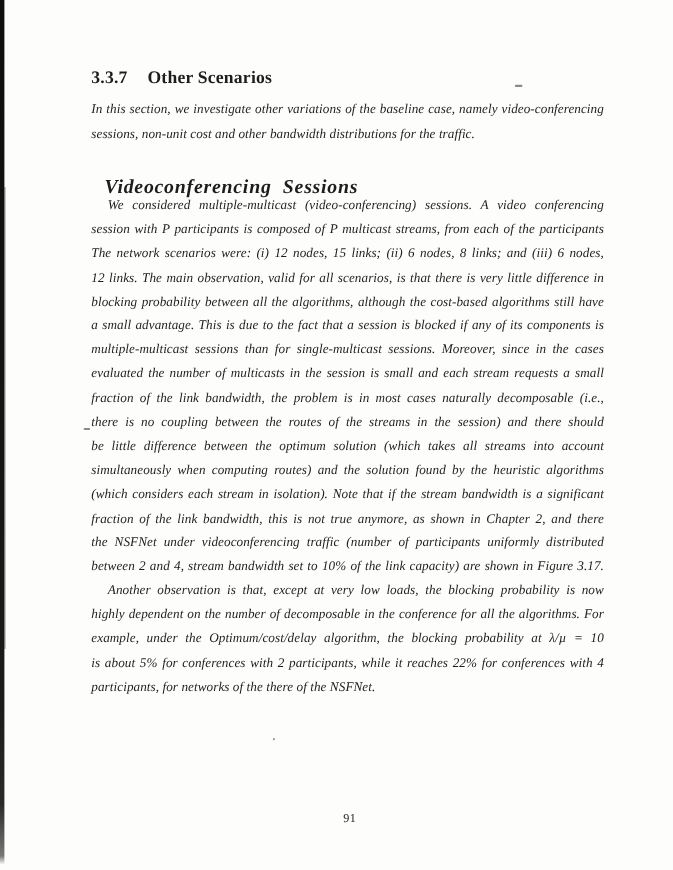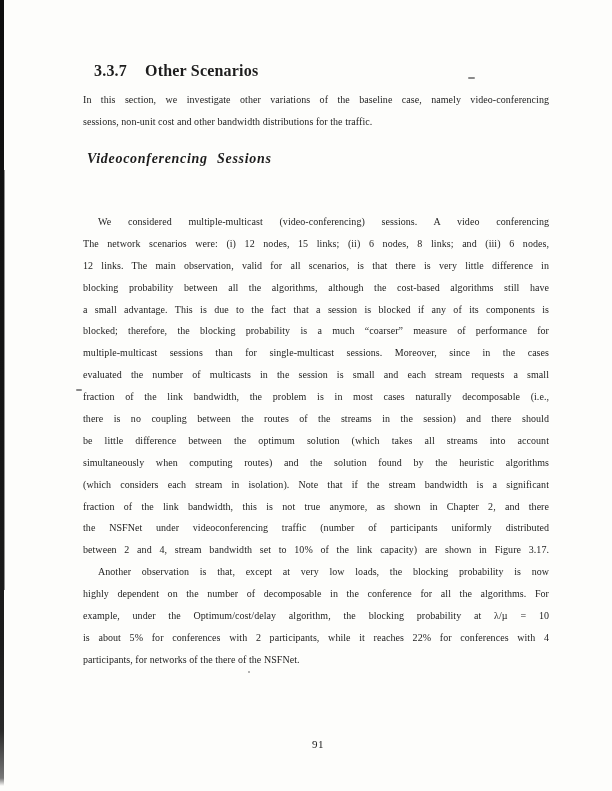--- a/index.html
+++ b/index.html
@@ -29,41 +29,42 @@
   .speck{position:absolute;background:#8a8a8a;border-radius:1px;}
   .speck.dash-top{left:468px;top:77px;width:7px;height:2px;}
   .speck.hyphen-margin{left:76px;top:389px;width:6px;height:1.5px;}
   .speck.dot-low{left:248px;top:671px;width:2px;height:2px;background:#9a9a9a;}
 
   .section-heading{
     position:absolute;left:83px;top:62px;margin:0;
     font-size:16px;font-weight:bold;letter-spacing:.2px;
     white-space:nowrap;
   }
-  .sec-num{margin-right:18px;margin-left:11px;}
+  .sec-num{margin-right:18px;}
 
   .para .line{
-    font-size:10px;
+    font-size:12px;
     line-height:21.9px;height:21.9px;
     text-align:justify;text-align-last:justify;
     overflow:visible;white-space:nowrap;
     letter-spacing:.05px;
+    font-style:italic;
   }
   .para .line.short-last{text-align-last:left;white-space:normal;}
   .para .line.indent{text-indent:15px;}
 
   .intro{position:absolute;left:83px;top:89px;width:466px;}
 
   .subsection-heading{
-    position:absolute;left:83px;top:147px;margin:4px;
-    font-size:14px;font-weight:bold;font-style:italic;
+    position:absolute;left:83px;top:147px;margin:12px;
+    font-size:18px;font-weight:bold;font-style:italic;
     letter-spacing:.7px;word-spacing:5px;white-space:nowrap;
   }
 
-  .textflow{position:absolute;left:83px;top:176px;width:466px;margin-top:35px;}
+  .textflow{position:absolute;left:83px;top:176px;width:466px;}
 
   .page-number{
     position:absolute;left:16px;top:738px;width:604px;
     text-align:center;font-size:11px;letter-spacing:.5px;
   }
 </style>
 </head>
 <body>
 
 <div class="page">
@@ -81,25 +82,25 @@
   <div class="para intro">
       <div class="line">In this section, we investigate other variations of the baseline case, namely video-conferencing</div>
       <div class="line short-last">sessions, non-unit cost and other bandwidth distributions for the traffic.</div>
     </div>
 
   <h3 class="subsection-heading">Videoconferencing Sessions</h3>
 
   <div class="textflow">
     <div class="para">
         <div class="line indent">We considered multiple-multicast (video-conferencing) sessions.  A video conferencing</div>
+        <div class="line">session with P participants is composed of P multicast streams, from each of the participants</div>
         <div class="line">The network scenarios were: (i) 12 nodes, 15 links; (ii) 6 nodes, 8 links; and (iii) 6 nodes,</div>
         <div class="line">12 links. The main observation, valid for all scenarios, is that there is very little difference in</div>
         <div class="line">blocking probability between all the algorithms, although the cost-based algorithms still have</div>
         <div class="line">a small advantage. This is due to the fact that a session is blocked if any of its components is</div>
-        <div class="line">blocked; therefore, the blocking probability is a much “coarser” measure of performance for</div>
         <div class="line">multiple-multicast sessions than for single-multicast sessions.  Moreover, since in the cases</div>
         <div class="line">evaluated the number of multicasts in the session is small and each stream requests a small</div>
         <div class="line">fraction of the link bandwidth, the problem is in most cases naturally decomposable (i.e.,</div>
         <div class="line">there is no coupling between the routes of the streams in the session) and there should</div>
         <div class="line">be little difference between the optimum solution (which takes all streams into account</div>
         <div class="line">simultaneously when computing routes) and the solution found by the heuristic algorithms</div>
         <div class="line">(which considers each stream in isolation). Note that if the stream bandwidth is a significant</div>
         <div class="line">fraction of the link bandwidth, this is not true anymore, as shown in Chapter 2, and there</div>
         <div class="line">the NSFNet under videoconferencing traffic (number of participants uniformly distributed</div>
         <div class="line">between 2 and 4, stream bandwidth set to 10% of the link capacity) are shown in Figure 3.17.</div>

